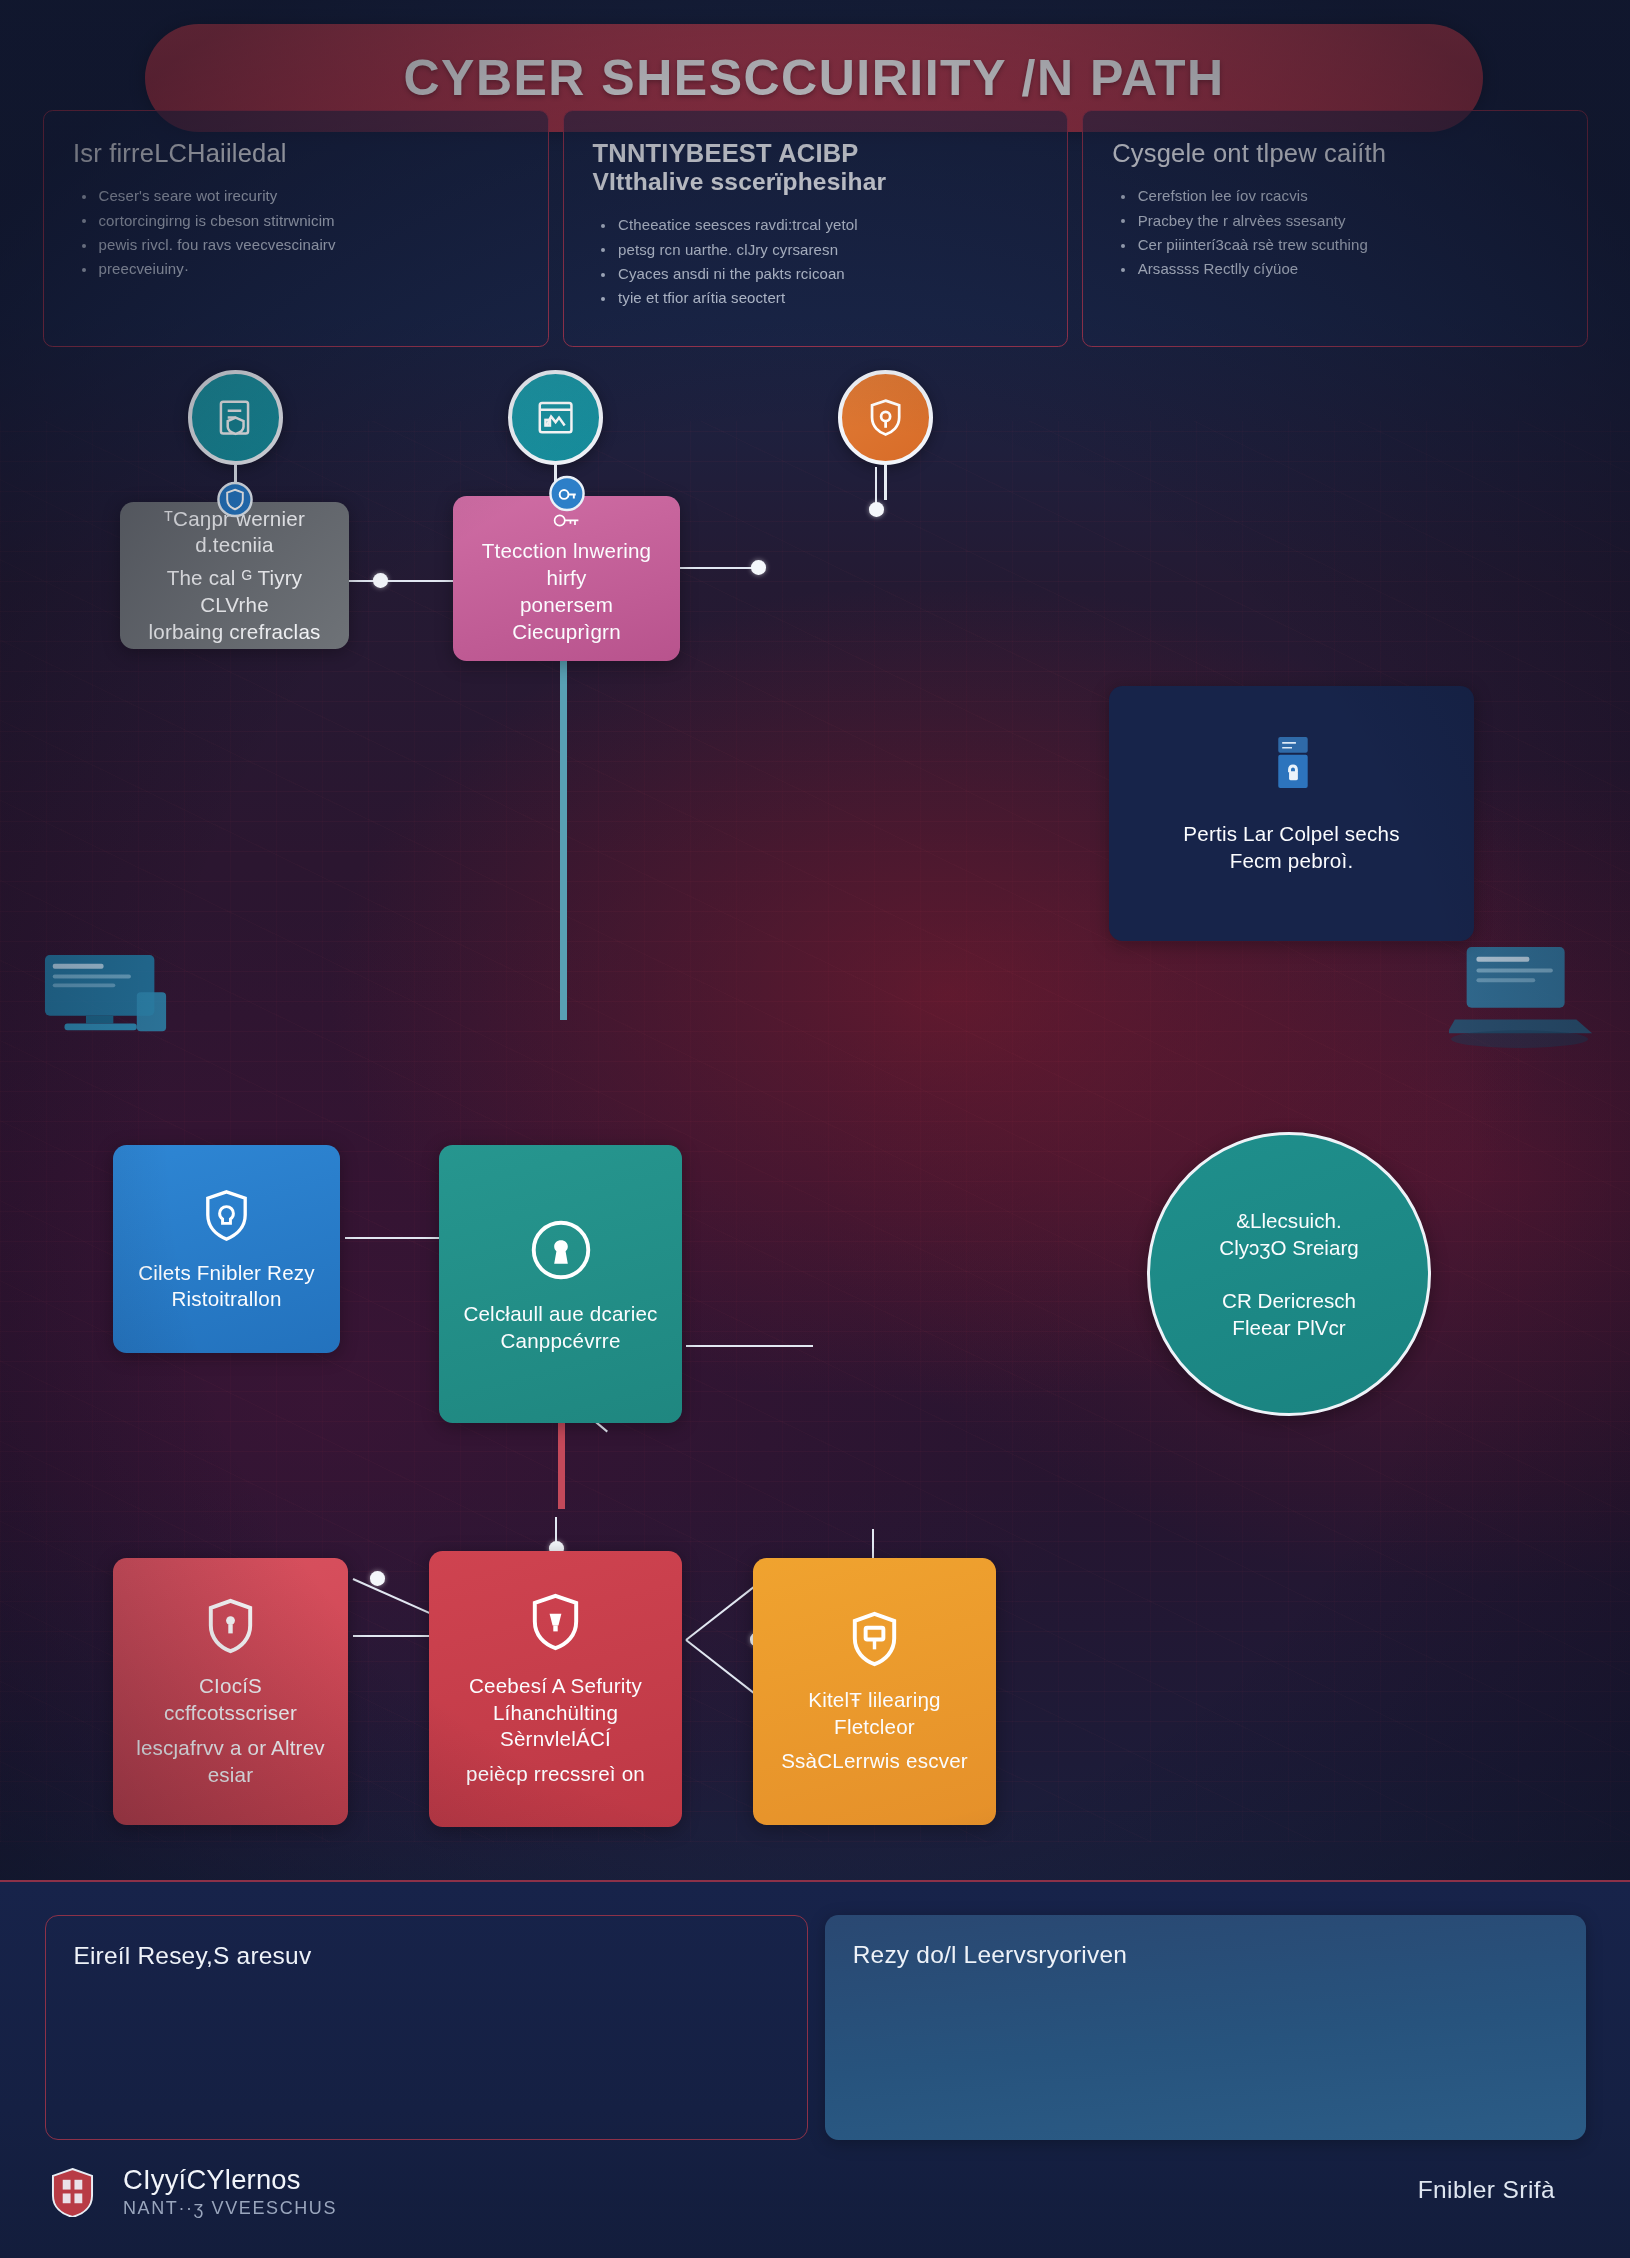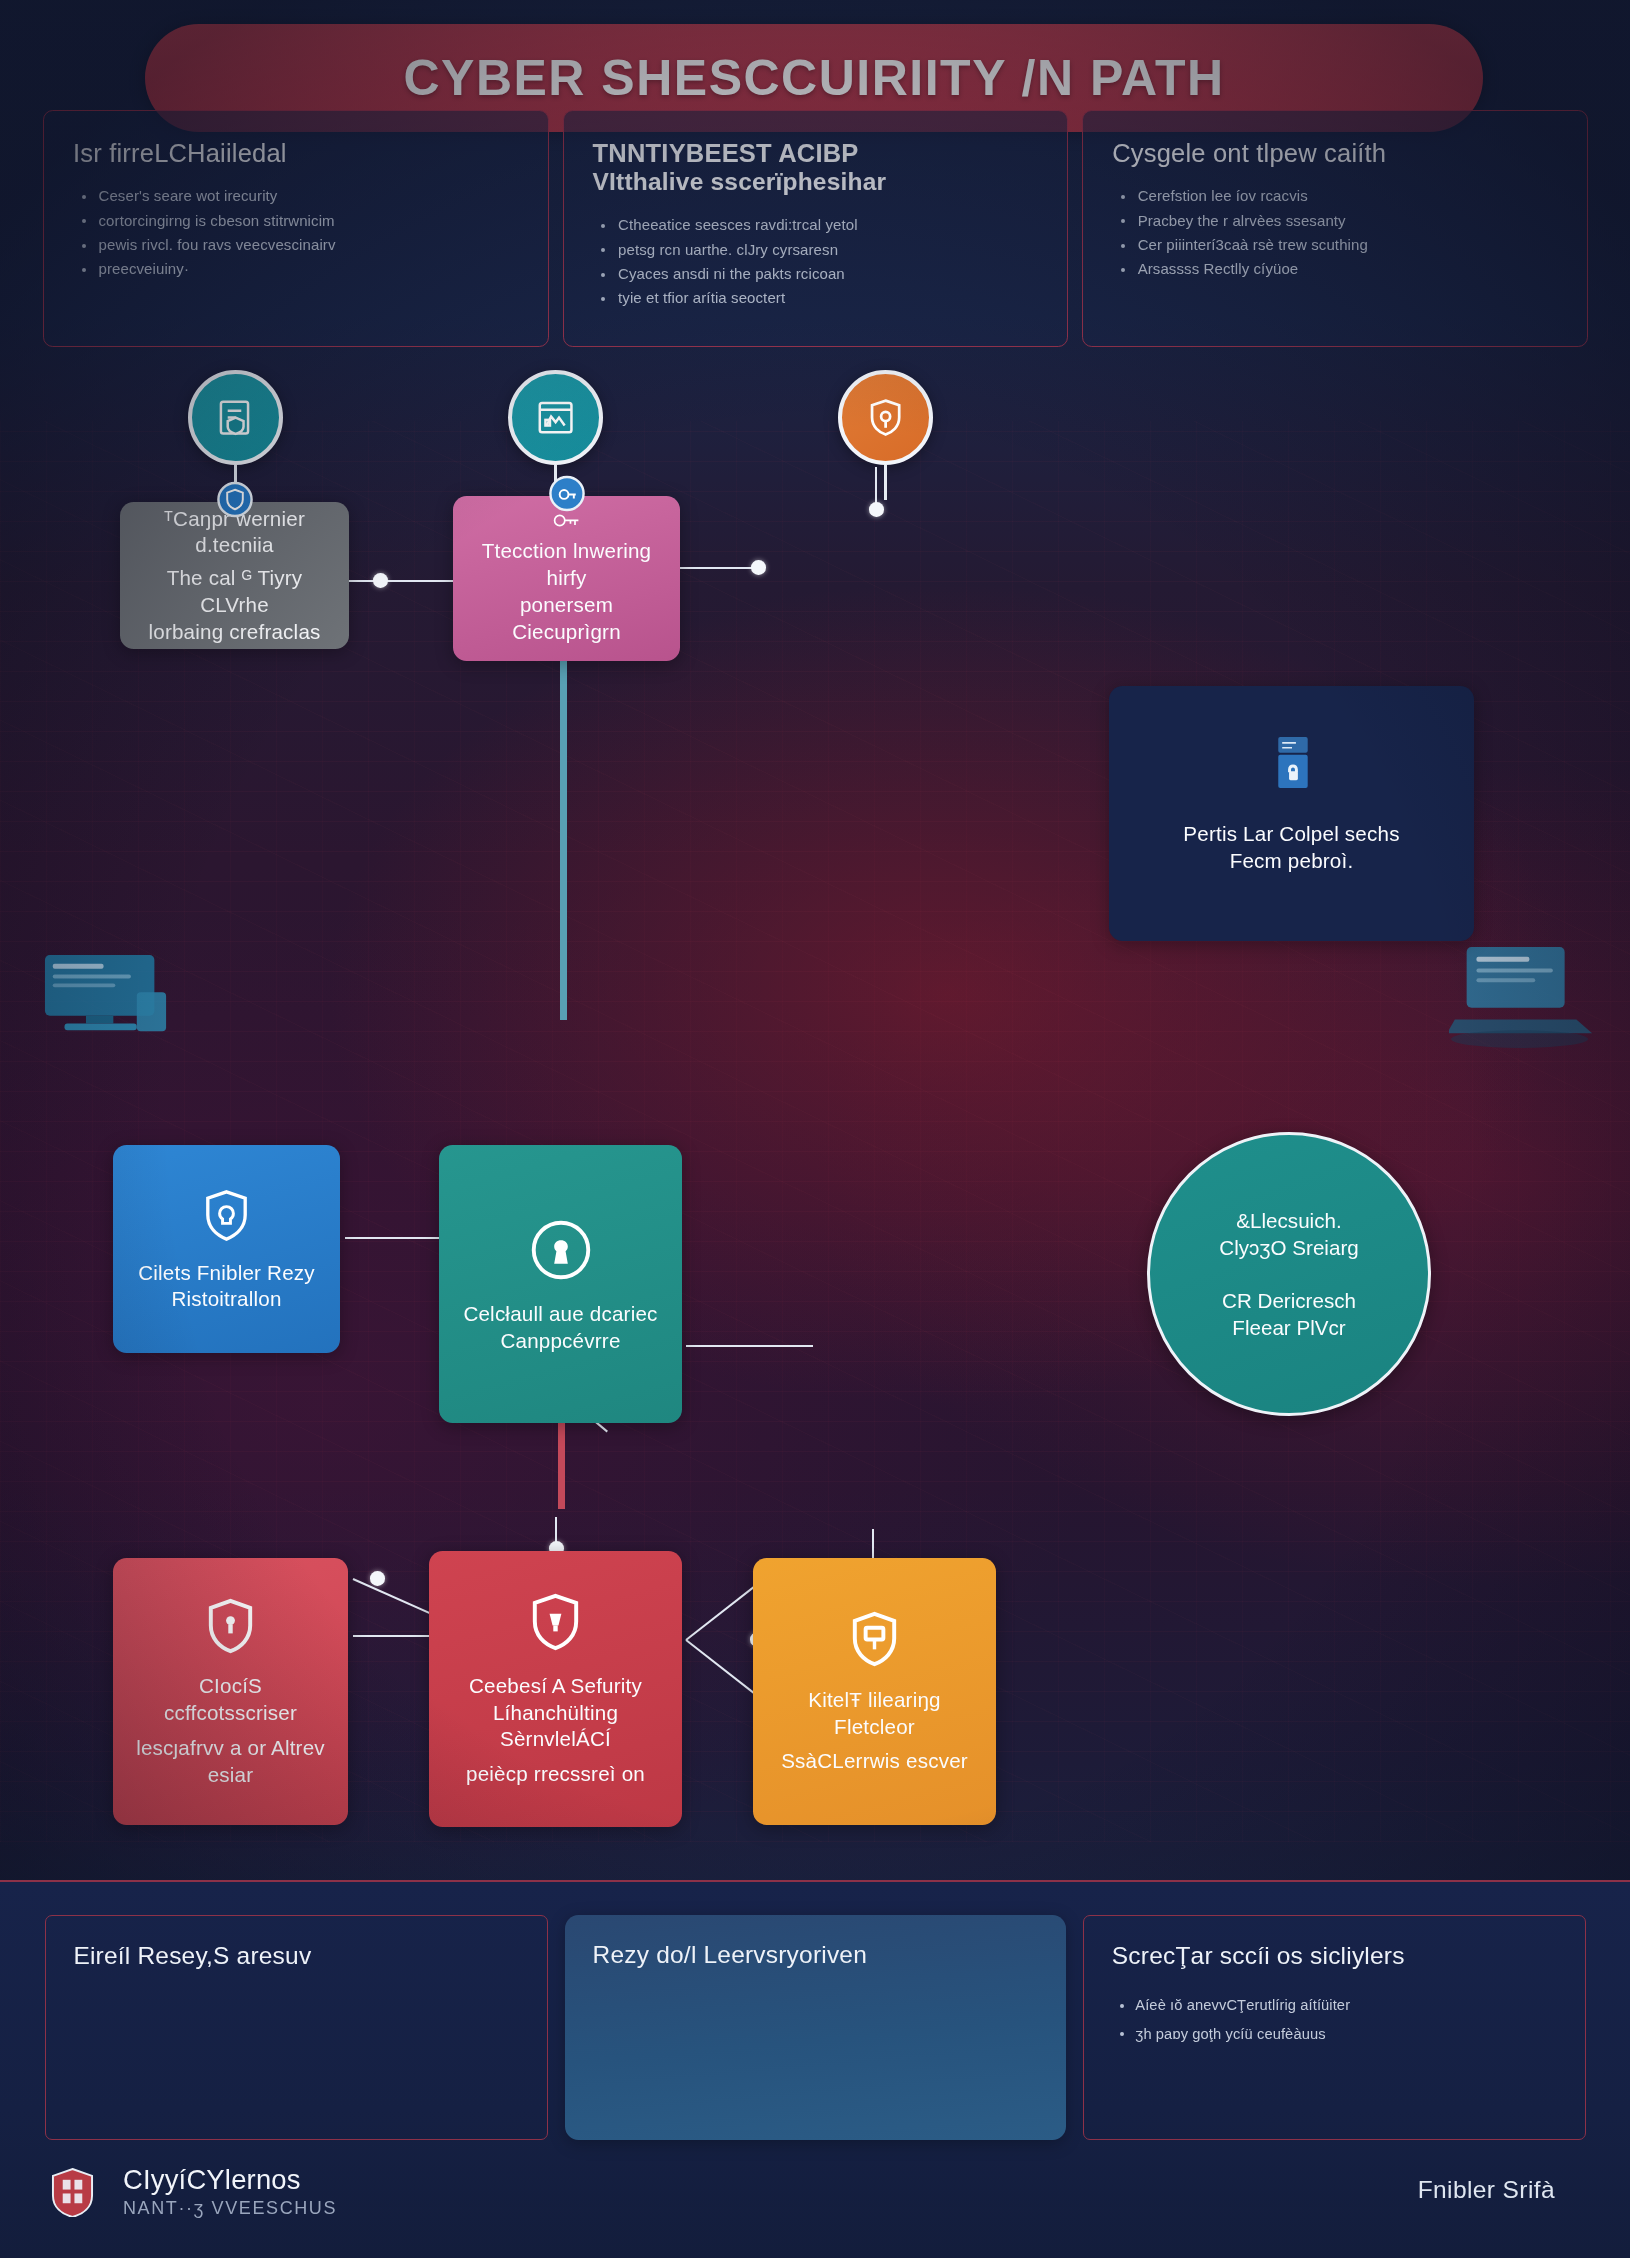--- a/index.html
+++ b/index.html
@@ -124,21 +124,21 @@
   .device{position:absolute;opacity:.85;}
 
   
   .footer{
     position:absolute;left:0;top:1880px;width:1631px;height:378px;
     background:linear-gradient(180deg,#17234a 0%,#152043 60%,#131d3c 100%);
     border-top:2px solid #8d3148;
   }
   .fcards{position:absolute;left:45px;top:33px;width:1541px;height:225px;display:flex;gap:17.6px;}
   .fcard{
-    flex:1;border:1px solid #8d3148;border-radius:7px;
+    flex:1;border:1px solid #8d3148;border-radius:13px;
     padding:25.5px 27.4px;box-sizing:border-box;
   }
   .fcard.mid{
     border:none;border-radius:13.7px;
     background:linear-gradient(175deg,#2a4872,#27537d 55%,#2b5c86);
     box-shadow:0 3.9px 15.7px rgba(0,0,0,.25);
   }
   .fcard h4{margin:0 0 21.6px 0;color:#eef2f8;font-size:24.5px;font-weight:400;letter-spacing:0.2px;}
   .fcard ul{margin:0;padding:0 0 0 23.5px;list-style:none;}
   .fcard li{position:relative;color:#c4ccdb;font-size:14.7px;line-height:1.95;letter-spacing:0.1px;}
@@ -372,27 +372,20 @@
   <div class="vignette"></div>
 
   <div class="footer">
     <div class="fcards">
       <div class="fcard">
         <h4>Eireíl Resey,S aresuv</h4>
       </div>
       <div class="fcard mid">
         <h4>Rezy do/l Leervsryoriven</h4>
       </div>
-      <div class="fcard">
-        <h4>ScrecŢar sccíi os sicliylers</h4>
-        <ul>
-          <li>Aíeè ıŏ anevvCŢerutlírig aítíüiter</li>
-          <li>ʒh paɒy goţh ycíü ceufèàuus</li>
-        </ul>
-      </div>
     </div>
 
     <div class="brand">
       <svg class="brand-mark" viewBox="0 0 44 50">
         <path d="M22 1l20 7v20c0 12-9 19-20 22C11 47 2 40 2 28V8z" fill="#b83b45" stroke="#e9eef5" stroke-width="2"></path>
         <rect x="12" y="12" width="8" height="10" fill="#f0f4f9" opacity=".9"></rect>
         <rect x="24" y="12" width="8" height="10" fill="#f0f4f9" opacity=".9"></rect>
         <rect x="12" y="26" width="8" height="10" fill="#f0f4f9" opacity=".9"></rect>
         <rect x="24" y="26" width="8" height="10" fill="#f0f4f9" opacity=".9"></rect>
       </svg>

